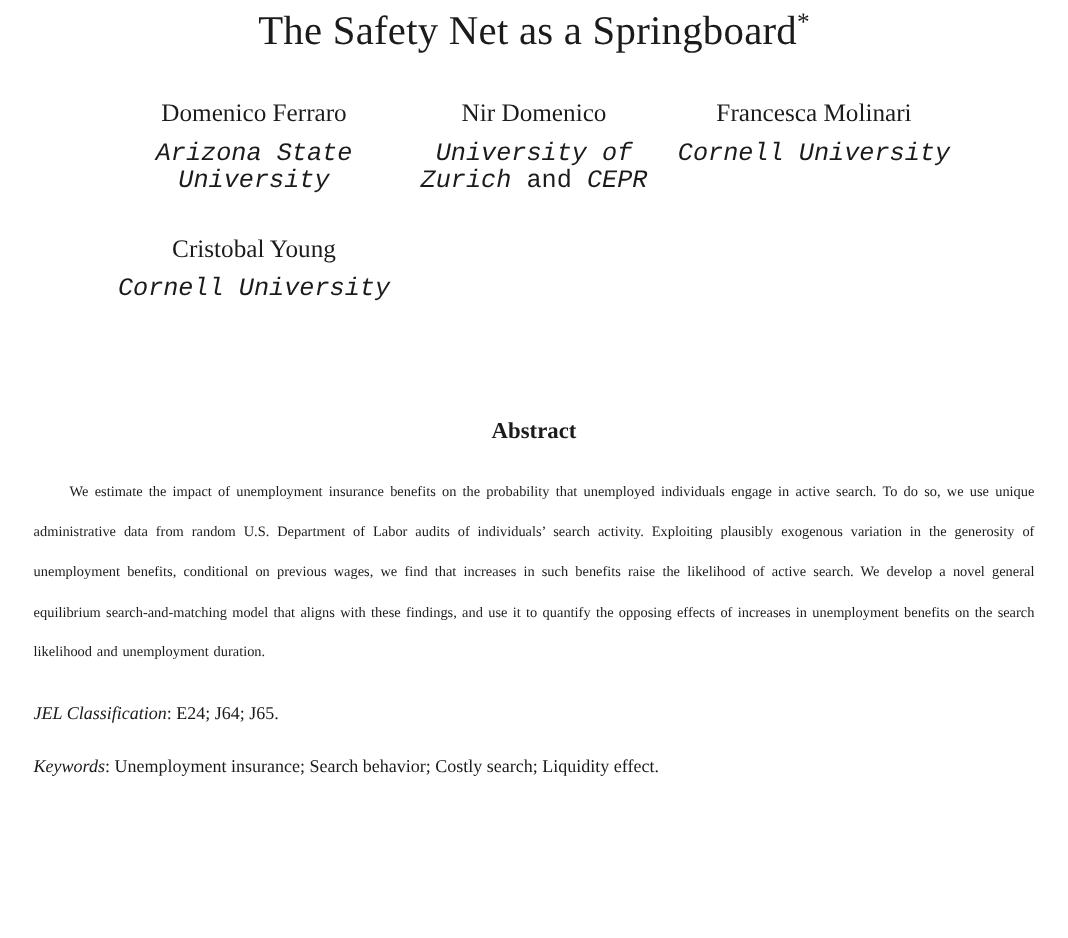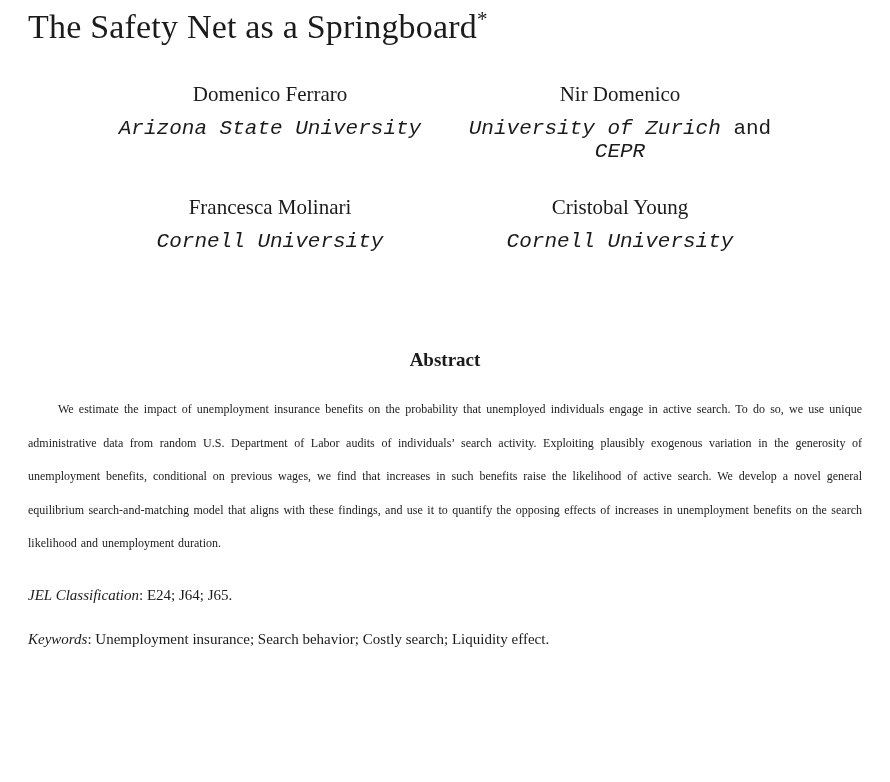--- a/index.html
+++ b/index.html
@@ -12,37 +12,37 @@
   }
   .page {
     width: 890px;
     height: 782px;
     box-sizing: border-box;
     padding: 0 28px;
     font-family: "Liberation Serif", "DejaVu Serif", serif;
     color: #1b1b1b;
   }
   .paper-title {
-    text-align: left;
+    text-align: center;
     font-size: 34px;
     font-weight: normal;
     margin: 0;
     padding-top: 8px;
     letter-spacing: 0.2px;
   }
   .paper-title .footnote-marker {
     font-size: 62%;
     vertical-align: super;
     line-height: 0;
   }
   .authors-grid {
     width: 700px;
     margin: 36px auto 0 auto;
     display: grid;
-    grid-template-columns: 1fr 1fr;
+    grid-template-columns: 1fr 1fr 1fr;
     row-gap: 32px;
   }
   .author {
     text-align: center;
   }
   .author-name {
     font-size: 21px;
   }
   .author-affiliation {
     font-size: 21px;

